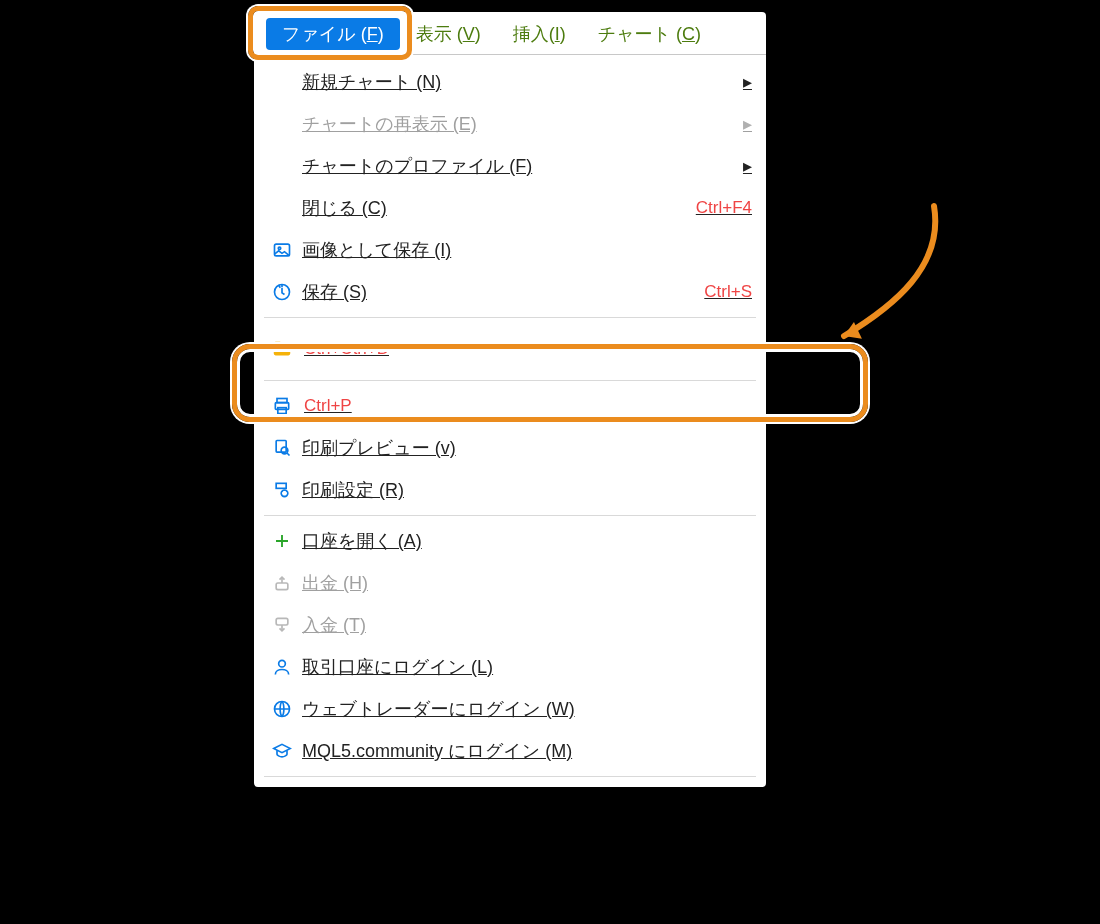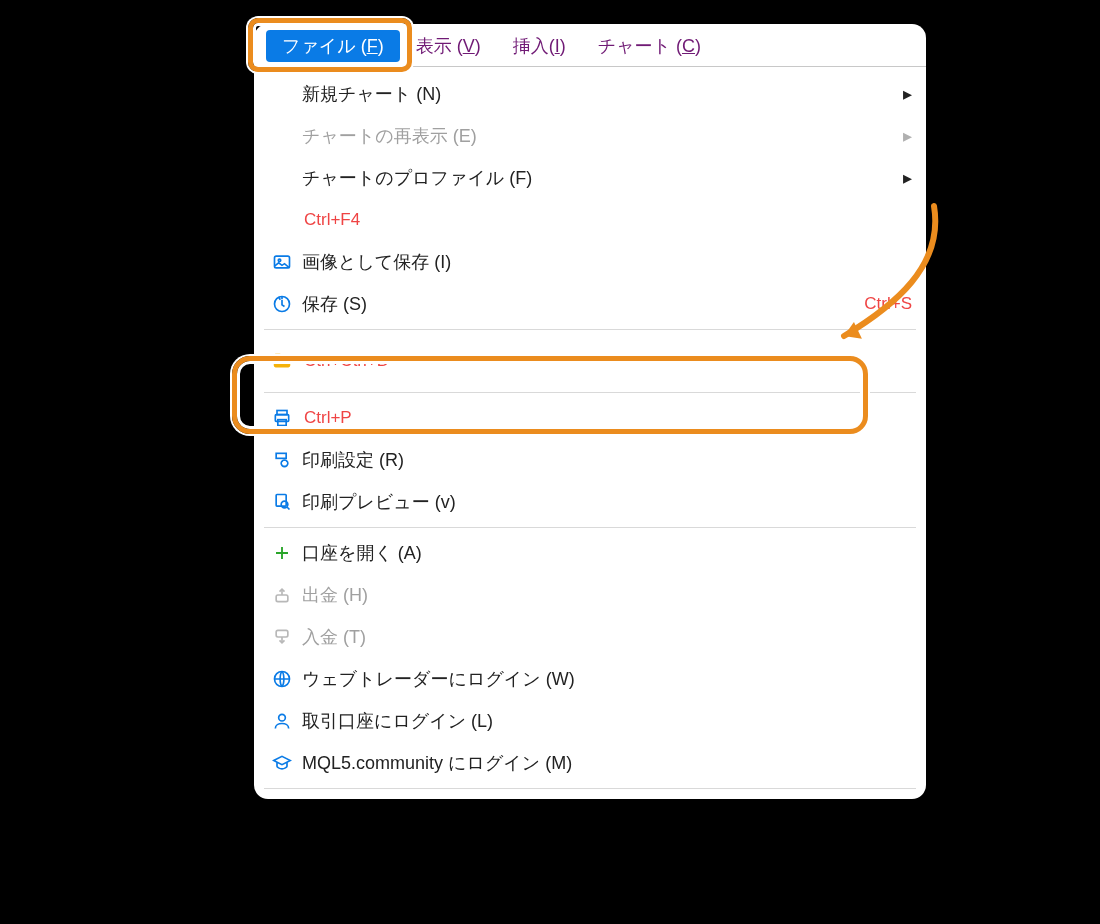--- a/index.html
+++ b/index.html
@@ -9,58 +9,58 @@
     width: 1100px;
     height: 924px;
     background: #000;
     font-family: "Meiryo", "Hiragino Kaku Gothic ProN", sans-serif;
     position: relative;
   }
   .window {
     position: absolute;
     left: 254px;
     top: 12px;
-    width: 672px;
+    width: 512px;
     background: #fff;
-    border-radius: 14px;
+    border-radius: 4px;
     box-shadow: 0 8px 24px rgba(0,0,0,.35);
     overflow: visible;
-    margin-top: 12px;
   }
   .menubar {
     display: flex;
     align-items: center;
     gap: 0;
     padding: 6px 12px 4px 12px;
     border-bottom: 1px solid #c8c8c8;
   }
   .menubar-item {
     padding: 4px 16px;
     font-size: 18px;
-    color: #701a75;
+    color: #4d7c0f;
     border-radius: 4px;
     cursor: pointer;
   }
   .menubar-item.selected {
     background: #0a7be6;
     color: #fff;
   }
   .menubar-item .ul { text-decoration: underline; }
   .menu {
     padding: 6px 0;
   }
   .menu-item {
     display: flex;
     align-items: center;
     height: 42px;
     padding: 0 14px;
     font-size: 18px;
     color: #222;
     cursor: pointer;
     position: relative;
+    text-decoration: underline;
   }
   .menu-item.disabled { color: #a0a0a0; cursor: default; justify-content: space-between; }
   .menu-item .icon {
     width: 28px;
     height: 24px;
     flex: 0 0 28px;
     display: flex;
     align-items: center;
     justify-content: center;
     color: #0a7be6;
@@ -131,20 +131,21 @@
     </div>
 
     <div class="menu-item">
       <span class="icon"></span>
       <span class="label">チャートのプロファイル (F)</span>
       <span class="arrow">▸</span>
     </div>
 
     <div class="menu-item">
       <span class="icon"></span>
+      <span class="label">閉じる (C)</span>
       <span class="shortcut">Ctrl+F4</span>
     </div>
 
     <div class="menu-item">
       <span class="icon">
         <svg width="20" height="20" viewBox="0 0 24 24" fill="none" stroke="currentColor" stroke-width="2">
             <rect x="3" y="5" width="18" height="14" rx="2"></rect>
             <circle cx="9" cy="10" r="1.5"></circle>
             <path d="M3 17l5-4 4 3 3-2 6 5"></path>
           </svg>
@@ -185,39 +186,39 @@
             <rect x="4" y="8" width="16" height="8" rx="1"></rect>
             <rect x="7" y="14" width="10" height="7"></rect>
           </svg>
       </span>
       <span class="shortcut">Ctrl+P</span>
     </div>
 
     <div class="menu-item">
       <span class="icon">
         <svg width="20" height="20" viewBox="0 0 24 24" fill="none" stroke="currentColor" stroke-width="2">
+            <rect x="5" y="3" width="12" height="14" rx="1"></rect>
+            <circle cx="15" cy="15" r="4"></circle>
+            <path d="M18 18l3 3"></path>
+          </svg>
+      </span>
+      <span class="label">印刷プレビュー (v)</span>
+    </div>
+
+    <div class="menu-item">
+      <span class="icon">
+        <svg width="20" height="20" viewBox="0 0 24 24" fill="none" stroke="currentColor" stroke-width="2">
             <rect x="5" y="4" width="12" height="6"></rect>
             <circle cx="15" cy="16" r="4"></circle>
             <path d="M15 13v-1M15 20v-1M12 16h-1M19 16h-1M13 14l-.7-.7M17.7 18.7L17 18M17 14l.7-.7M12.3 18.7L13 18"></path>
           </svg>
       </span>
       <span class="label">印刷設定 (R)</span>
     </div>
 
-    <div class="menu-item">
-      <span class="icon">
-        <svg width="20" height="20" viewBox="0 0 24 24" fill="none" stroke="currentColor" stroke-width="2">
-            <rect x="5" y="3" width="12" height="14" rx="1"></rect>
-            <circle cx="15" cy="15" r="4"></circle>
-            <path d="M18 18l3 3"></path>
-          </svg>
-      </span>
-      <span class="label">印刷プレビュー (v)</span>
-    </div>
-
     <div class="separator"></div>
 
     <div class="menu-item">
       <span class="icon" style="color:#2aa52a">
         <svg width="18" height="18" viewBox="0 0 24 24" fill="none" stroke="currentColor" stroke-width="2.5">
             <path d="M12 4v16M4 12h16"></path>
           </svg>
       </span>
       <span class="label">口座を開く (A)</span>
     </div>
@@ -240,35 +241,35 @@
             <path d="M12 12v7"></path>
             <path d="M9 16l3 3 3-3"></path>
           </svg>
       </span>
       <span class="label">入金 (T)</span>
     </div>
 
     <div class="menu-item">
       <span class="icon">
         <svg width="20" height="20" viewBox="0 0 24 24" fill="none" stroke="currentColor" stroke-width="2">
+            <circle cx="12" cy="8" r="4"></circle>
+            <path d="M4 21c0-4 4-6 8-6s8 2 8 6"></path>
+          </svg>
+      </span>
+      <span class="label">取引口座にログイン (L)</span>
+    </div>
+
+    <div class="menu-item">
+      <span class="icon">
+        <svg width="20" height="20" viewBox="0 0 24 24" fill="none" stroke="currentColor" stroke-width="2">
             <circle cx="12" cy="12" r="9"></circle>
             <path d="M3 12h18M12 3c3 3 3 15 0 18M12 3c-3 3-3 15 0 18"></path>
           </svg>
       </span>
       <span class="label">ウェブトレーダーにログイン (W)</span>
-    </div>
-
-    <div class="menu-item">
-      <span class="icon">
-        <svg width="20" height="20" viewBox="0 0 24 24" fill="none" stroke="currentColor" stroke-width="2">
-            <circle cx="12" cy="8" r="4"></circle>
-            <path d="M4 21c0-4 4-6 8-6s8 2 8 6"></path>
-          </svg>
-      </span>
-      <span class="label">取引口座にログイン (L)</span>
     </div>
 
     <div class="menu-item">
       <span class="icon">
         <svg width="20" height="20" viewBox="0 0 24 24" fill="none" stroke="currentColor" stroke-width="2">
             <path d="M2 9l10-5 10 5-10 5-10-5z"></path>
             <path d="M6 11v5c0 1 3 3 6 3s6-2 6-3v-5"></path>
           </svg>
       </span>
       <span class="label">MQL5.community にログイン (M)</span>

